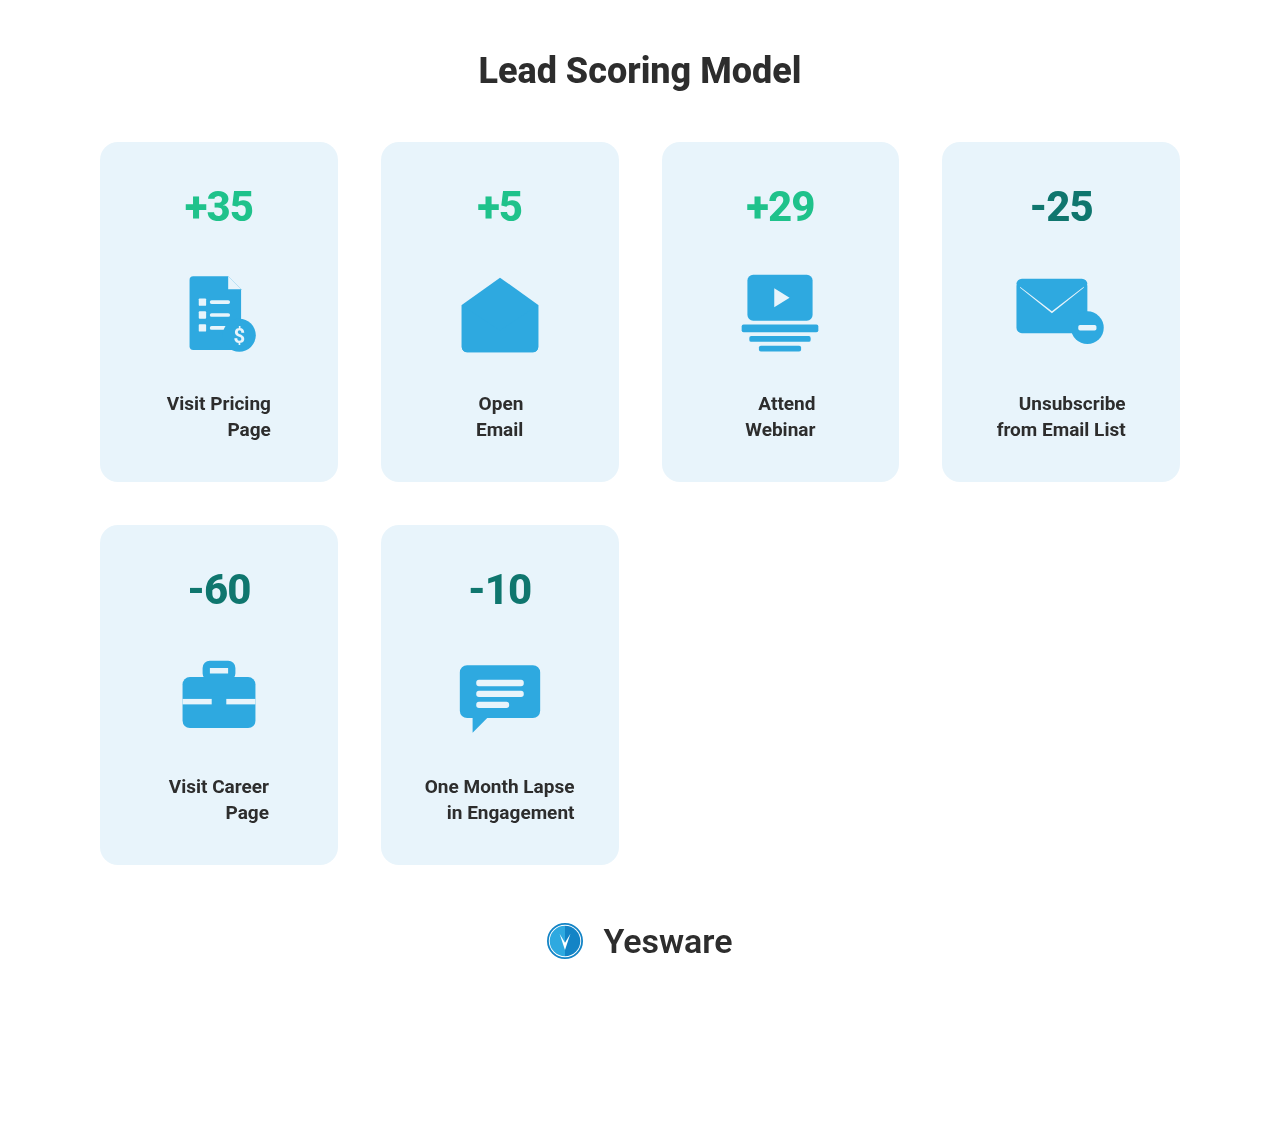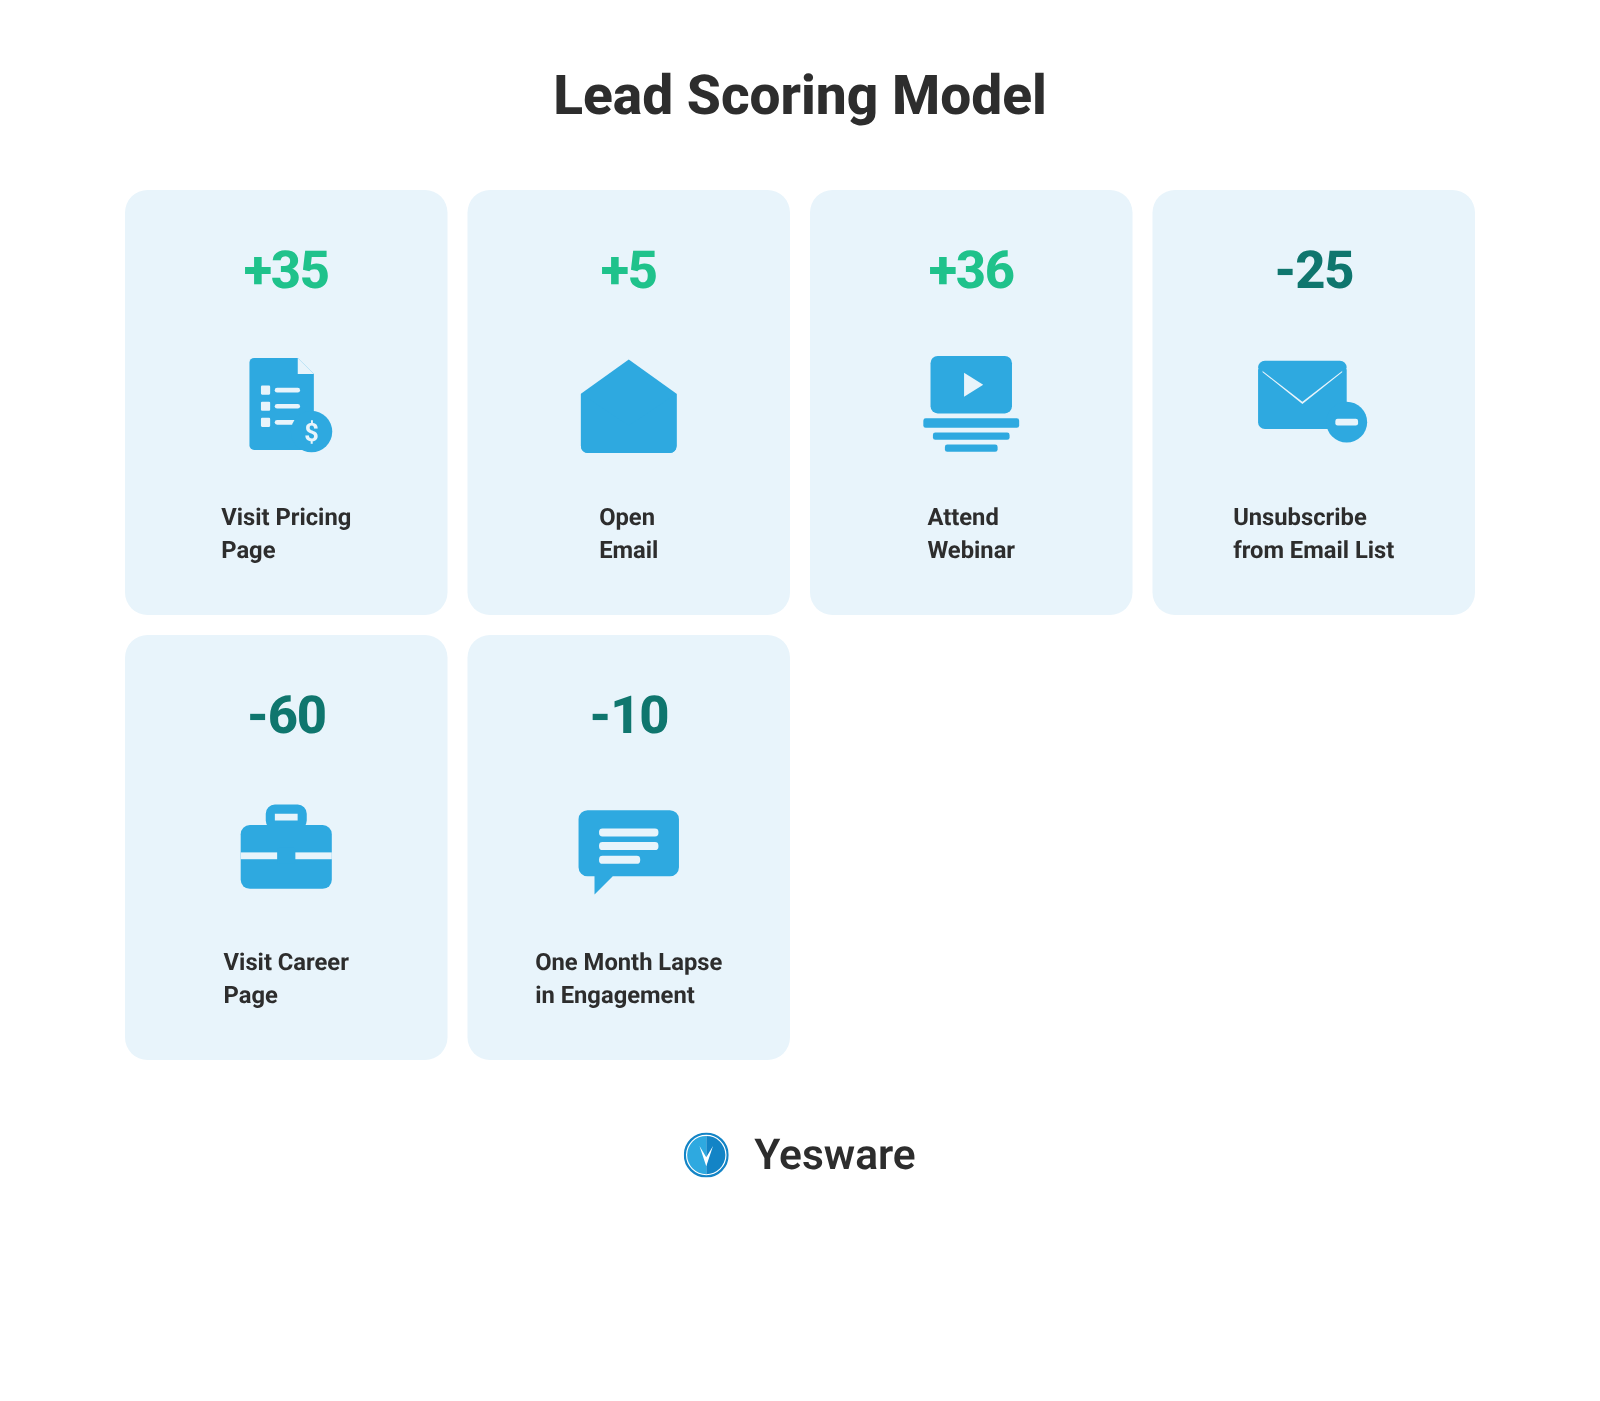--- a/index.html
+++ b/index.html
@@ -7,30 +7,30 @@
     font-family: -apple-system, BlinkMacSystemFont, "Segoe UI", Roboto, Helvetica, Arial, sans-serif;
     background: #ffffff;
     width: 1280px;
     height: 1121px;
     display: flex;
     flex-direction: column;
     align-items: center;
     padding: 50px 80px 40px;
   }
   .title {
-    font-size: 44px;
+    font-size: 36px;
     font-weight: 800;
     color: #2d2d2d;
     margin-bottom: 50px;
     text-align: center;
   }
   .grid {
     display: grid;
     grid-template-columns: repeat(4, 1fr);
-    gap: 16px;
+    gap: 43px;
     width: 100%;
     max-width: 1080px;
   }
   .card {
     background: #e8f4fb;
     border-radius: 18px;
     padding: 40px 20px 36px;
     display: flex;
     flex-direction: column;
     align-items: center;
@@ -48,21 +48,21 @@
     height: 100px;
     display: flex;
     align-items: center;
     justify-content: center;
     margin-bottom: 26px;
   }
   .label {
     font-size: 19px;
     font-weight: 700;
     color: #2d2d2d;
-    text-align: left;
+    text-align: right;
     line-height: 1.35;
     white-space: pre-line;
   }
   .logo {
     margin-top: 56px;
     display: flex;
     align-items: center;
     gap: 20px;
   }
   .logo-text {
@@ -115,21 +115,21 @@
           <path d="M8 34 L50 62 L92 34 V80 a6 6 0 0 1 -6 6 H14 a6 6 0 0 1 -6 -6 z"></path>
         </g>
       </svg>
     </div>
     <div class="label">Open
 Email</div>
   </div>
 
 
   <div class="card">
-    <div class="score positive">+36</div>
+    <div class="score positive">+29</div>
     <div class="icon-wrap">
       <svg width="96" height="92" viewBox="0 0 100 96">
         <g fill="#2ea9e0">
           <rect x="16" y="6" width="68" height="48" rx="6"></rect>
           <polygon fill="#e8f4fb" points="44,20 44,40 60,30"></polygon>
           <rect x="10" y="58" width="80" height="8" rx="2"></rect>
           <rect x="18" y="70" width="64" height="6" rx="2"></rect>
           <rect x="28" y="80" width="44" height="6" rx="2"></rect>
         </g>
       </svg>

